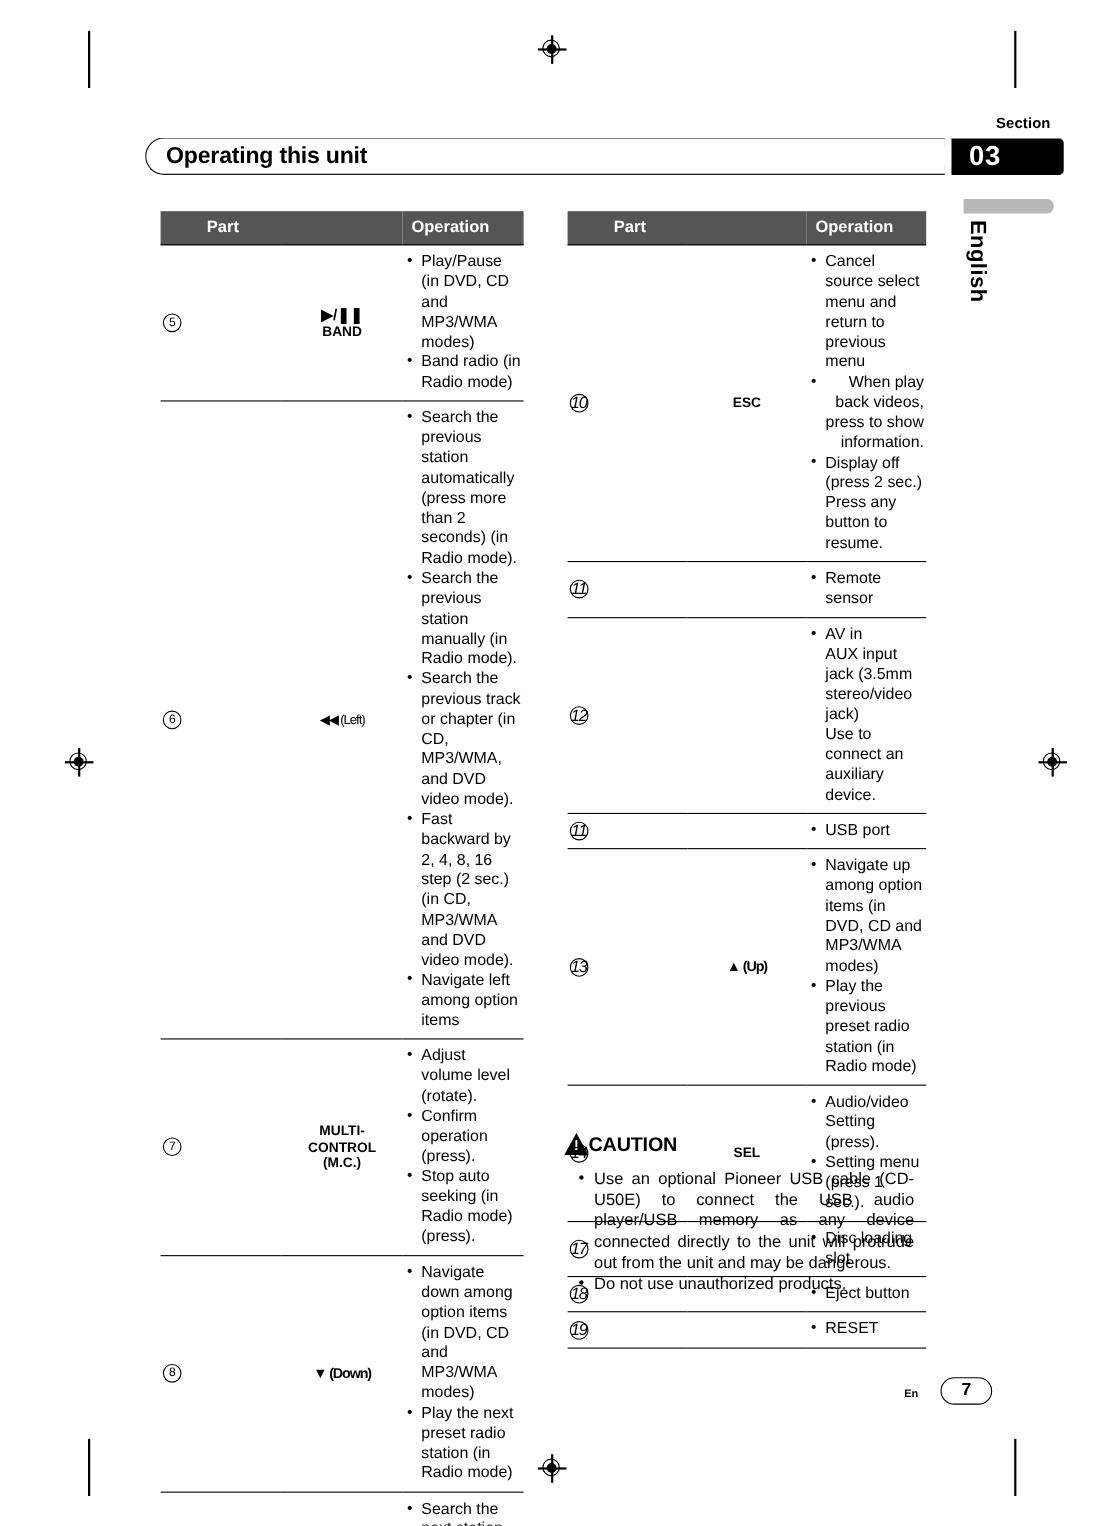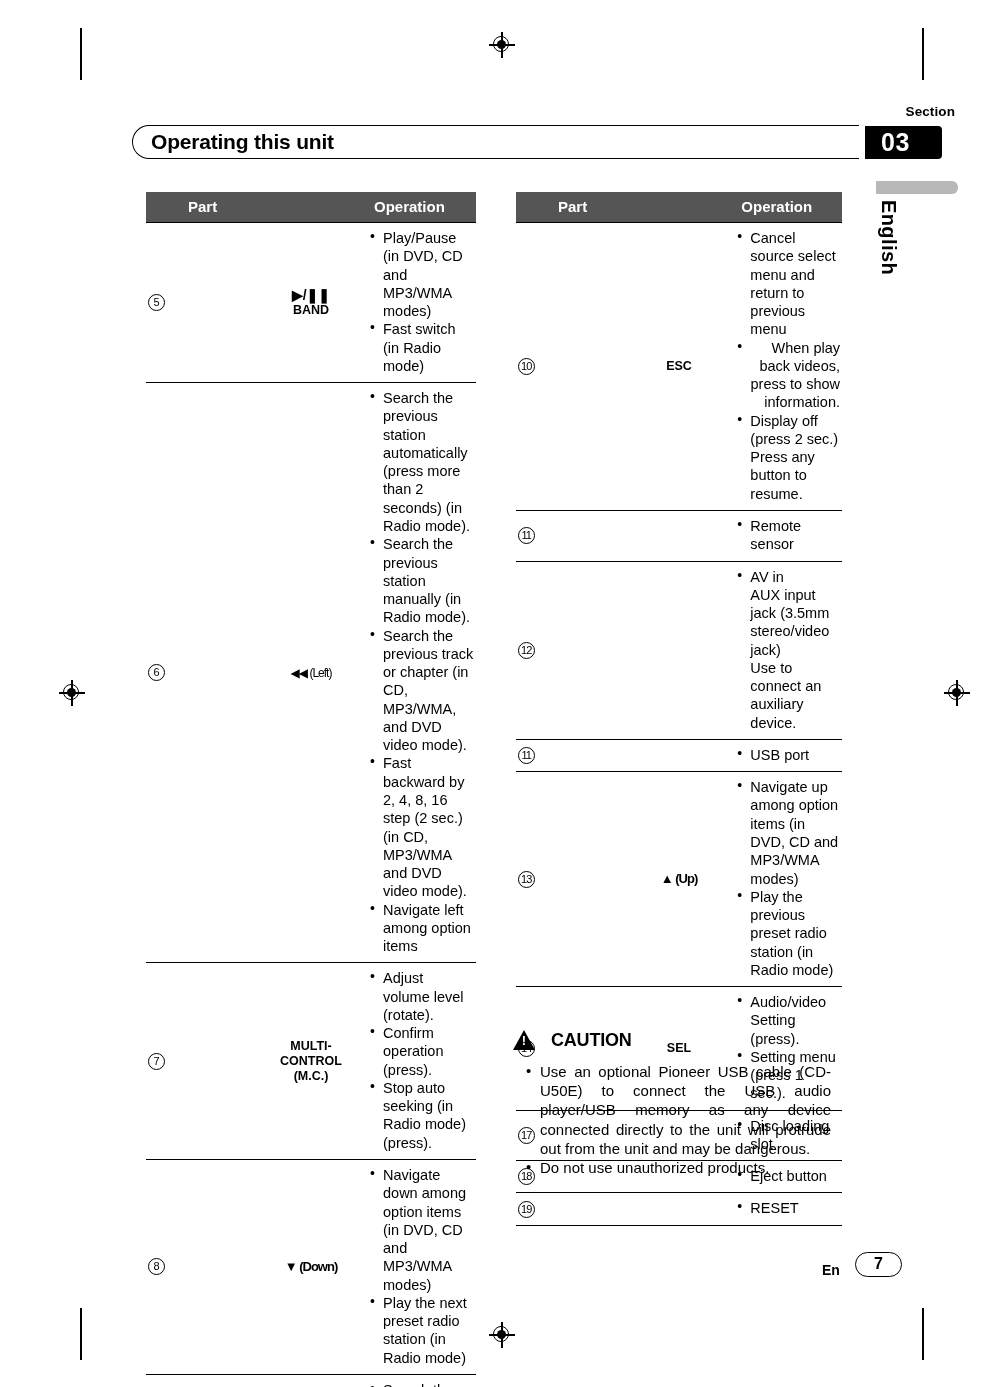--- a/index.html
+++ b/index.html
@@ -51,21 +51,21 @@
     right: 48px;
     top: 104px;
     font-size: 13.5px;
     font-weight: bold;
     letter-spacing: .1px;
   }
   .section-box {
     position: absolute;
     left: 865px;
     top: 126px;
-    width: 77px;
+    width: 102px;
     height: 33px;
     background: #000;
     border-radius: 0 4px 4px 0;
   }
   .section-box .num {
     color: #fff;
     font-size: 25px;
     font-weight: bold;
     line-height: 33px;
     padding-left: 16px;
@@ -183,37 +183,37 @@
     border-radius: 50%;
     width: 17px;
     height: 17px;
     line-height: 15px;
     text-align: center;
     font-size: 11px;
     box-sizing: border-box;
     letter-spacing: -0.7px;
     text-indent: -0.5px;
   }
-  .circnum.wide { font-size: 11px; letter-spacing: -0.9px; }
+  .circnum.wide { font-size: 15px; letter-spacing: -0.9px; font-style: italic; }
 
   .glyph-pp   { font-size: 14px; letter-spacing: 0px; }
   .glyph-seek { letter-spacing: -1px; font-size: 12px; }
   .glyph-ud   { font-weight: bold; font-size: 13px; letter-spacing: -1px; }
 
   
   .caution {
     position: absolute;
     left: 513px;
     top: 1030px;
     width: 330px;
   }
   .caution-head {
     display: flex;
     align-items: flex-end;
-    gap: 16px;
+    gap: 0;
     margin-bottom: 2px;
   }
   .caution-head .tri {
     width: 0; height: 0;
     border-left: 11px solid transparent;
     border-right: 11px solid transparent;
     border-bottom: 20px solid #000;
     position: relative;
   }
   .caution-head .tri::after {
@@ -253,21 +253,21 @@
     top: -1px;
     font-size: 15px;
   }
   ul.caution-list li.spread { letter-spacing: 0.05px; }
 
   
   .footer-en {
     position: absolute;
     left: 822px;
     top: 1262px;
-    font-size: 14px;
+    font-size: 10px;
     font-weight: bold;
   }
   .footer-page {
     position: absolute;
     left: 855px;
     top: 1252px;
     width: 47px;
     height: 25px;
     border: 1.6px solid #000;
     border-radius: 13px;
@@ -333,21 +333,21 @@
     <tbody id="left-body">
         <tr>
           <td class="c-num"><span class="circnum">5</span></td>
           <td class="c-part bold">
             <div class="glyph-pp">▶/❚❚</div>
             <div>BAND</div>
           </td>
           <td class="c-op">
             <ul class="ops">
               <li style="white-space: pre-line;">Play/Pause (in DVD, CD and MP3/WMA modes)</li>
-              <li style="white-space: pre-line;">Fast switch (in Radio mode)</li>
+              <li style="white-space: pre-line;">Band radio (in Radio mode)</li>
             </ul>
           </td>
         </tr>
         <tr>
           <td class="c-num"><span class="circnum">6</span></td>
           <td class="c-part">
             <div class="glyph-seek">◀◀ (Left)</div>
           </td>
           <td class="c-op">
             <ul class="ops">

